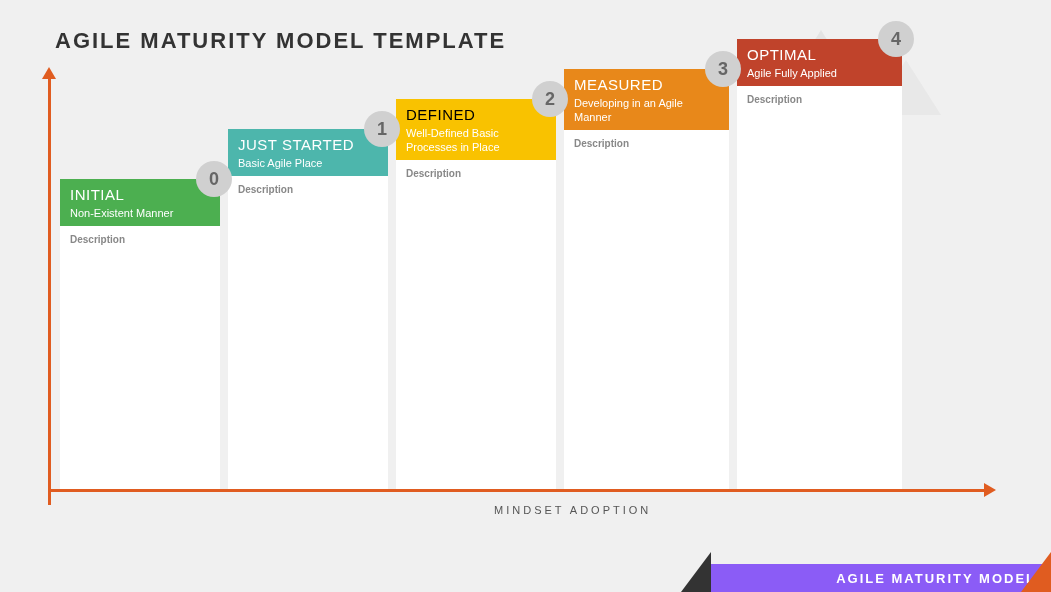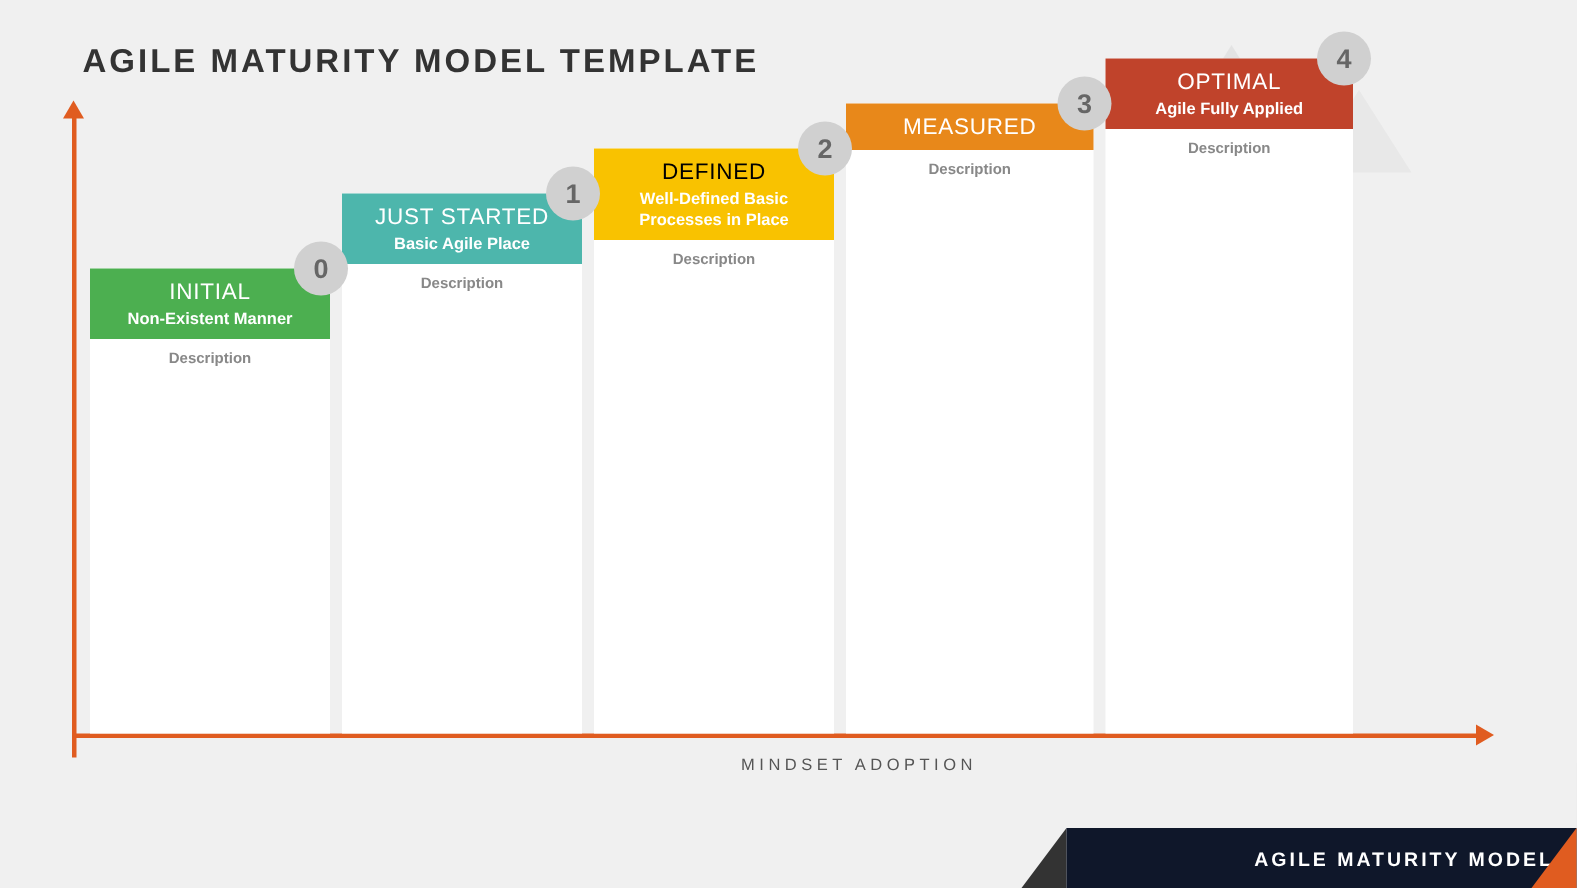--- a/index.html
+++ b/index.html
@@ -10,21 +10,20 @@
       font-family: 'Arial', sans-serif;
       overflow: hidden;
       position: relative;
     }
 
     .main-container {
       width: 1051px;
       height: 592px;
       background: #f0f0f0;
       position: relative;
-      text-align: center;
     }
 
     
     .bg-triangle-1 {
       position: absolute;
       top: 30px;
       right: 180px;
       width: 0;
       height: 0;
       border-left: 50px solid transparent;
@@ -149,21 +148,21 @@
     .card-title {
       font-size: 15px;
       font-weight: 400;
       text-transform: uppercase;
       letter-spacing: 0.5px;
       line-height: 1.1;
     }
 
     .card-subtitle {
       font-size: 11px;
-      font-weight: 700;
+      font-weight: 400;
       margin-top: 2px;
       line-height: 1.3;
     }
 
     .card-body {
       padding: 8px 10px;
       flex: 1;
       font-weight: bold;
     }
 
@@ -233,22 +232,22 @@
       height: 450px;
     }
     .card-4 .card-header { background: #c0432b; }
 
     
     .footer-bar {
       position: absolute;
       bottom: 0;
       right: 0;
       width: 340px;
-      height: 40px;
-      background: #0f172a;
+      height: 28px;
+      background: #8b5cf6;
       display: flex;
       align-items: center;
       justify-content: flex-end;
       padding-right: 15px;
     }
 
     .footer-text {
       font-size: 13px;
       font-weight: 700;
       color: #fff;
@@ -328,20 +327,21 @@
       <div class="card-body">
         <div class="card-description-label">Description</div>
         <div class="card-description-text"></div>
       </div>
     </div>
 
     <div class="card card-3">
       <div class="card-header">
         <div class="badge">3</div>
         <div class="card-title">MEASURED</div>
+        <div class="card-subtitle">Developing in an Agile Manner</div>
       </div>
       <div class="card-body">
         <div class="card-description-label">Description</div>
         <div class="card-description-text"></div>
       </div>
     </div>
 
     <div class="card card-4">
       <div class="card-header">
         <div class="badge">4</div>

